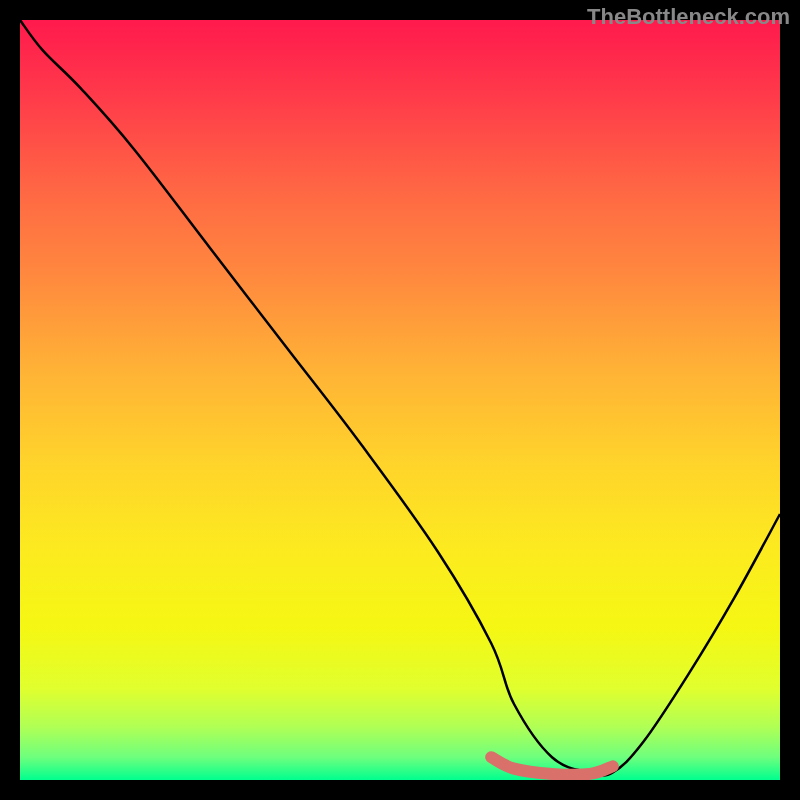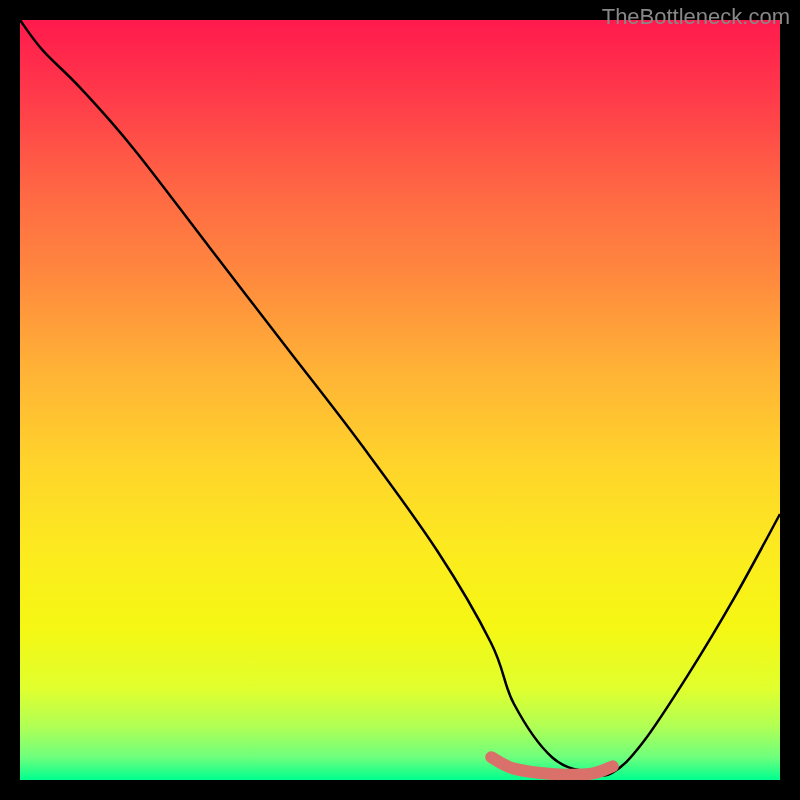--- a/index.html
+++ b/index.html
@@ -10,21 +10,21 @@
     position: relative;
     overflow: hidden;
     font-family: Arial, sans-serif;
   }
   .watermark {
     position: absolute;
     top: 4px;
     right: 10px;
     color: #888;
     font-size: 22px;
-    font-weight: 400;
+    font-weight: 700;
     z-index: 10;
   }
   .plot-area {
     position: absolute;
     left: 20px;
     top: 20px;
     width: 760px;
     height: 760px;
     background: linear-gradient(to bottom,
       #ff1a4d 0%,

